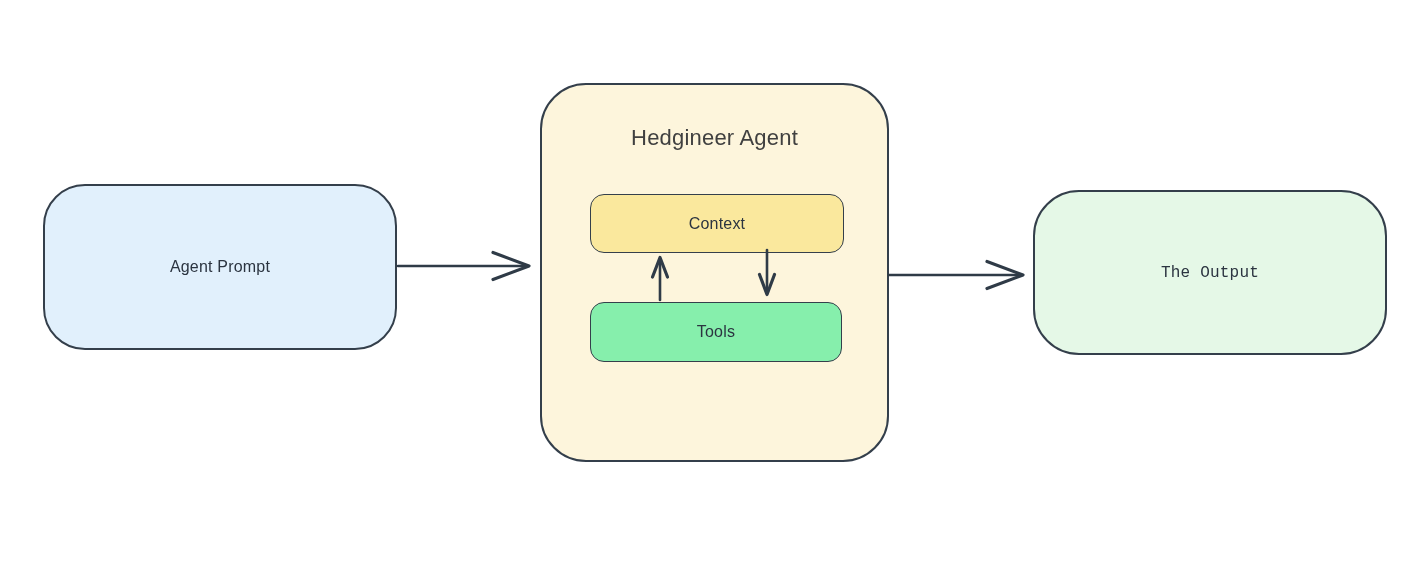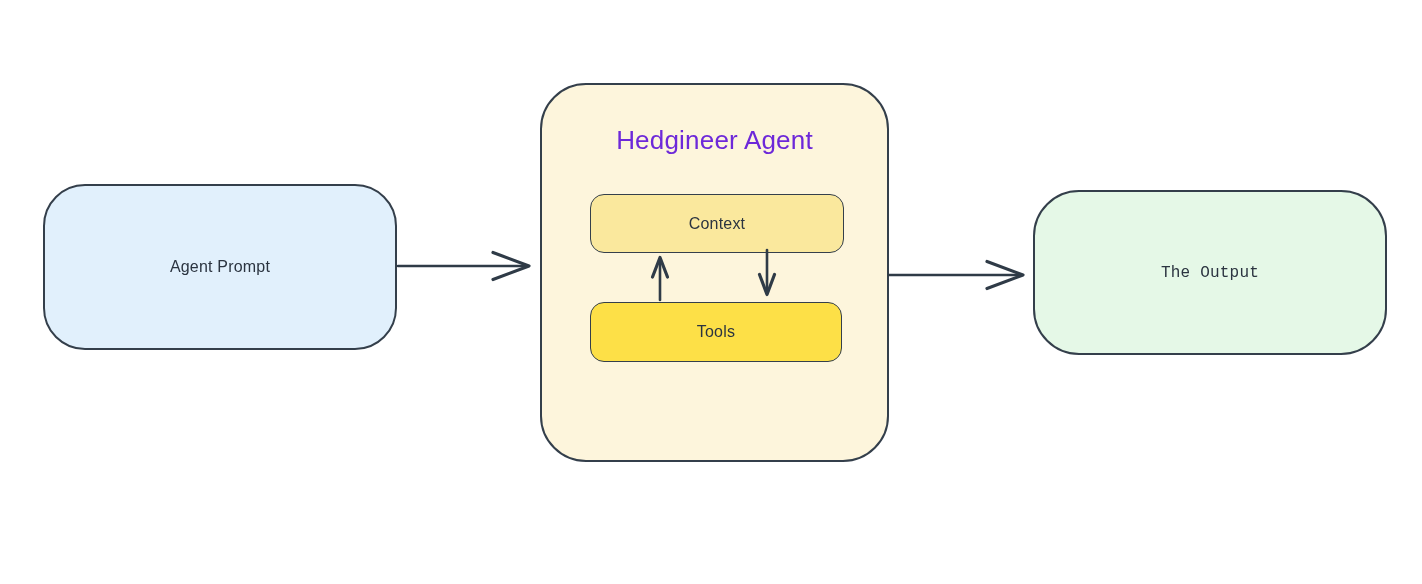--- a/index.html
+++ b/index.html
@@ -44,23 +44,23 @@
     height: 379px;
     border-radius: 46px;
     display: block;
   }
   .agent-title {
     position: absolute;
     left: 0;
     top: 40px;
     width: 100%;
     text-align: center;
-    font-size: 26px;
+    font-size: 22px;
     font-weight: 500;
-    color: #6d28d9;
+    color: #404040;
     letter-spacing: 0.2px;
   }
   .node-inner {
     position: absolute;
     border: 1.5px solid #343f4b;
     border-radius: 14px;
     display: flex;
     align-items: center;
     justify-content: center;
   }
@@ -110,21 +110,21 @@
     <span class="node-label">Agent Prompt</span>
   </div>
 
   <div class="node node-agent" style="background-color: rgb(253, 245, 220);">
     <div class="agent-title">Hedgineer Agent</div>
 
     <div class="node-inner node-context" style="background-color: rgb(250, 232, 157);">
       <span class="node-label">Context</span>
     </div>
 
-    <div class="node-inner node-tools" style="background-color: #fde047;">
+    <div class="node-inner node-tools" style="background-color: #86efac;">
       <span class="node-label">Tools</span>
     </div>
   </div>
 
   <div class="node node-output" style="background-color: rgb(229, 248, 231);">
     <span class="node-label">The Output</span>
   </div>
 
   <svg class="edge-layer" viewBox="0 0 1422 584" xmlns="http://www.w3.org/2000/svg">
 

